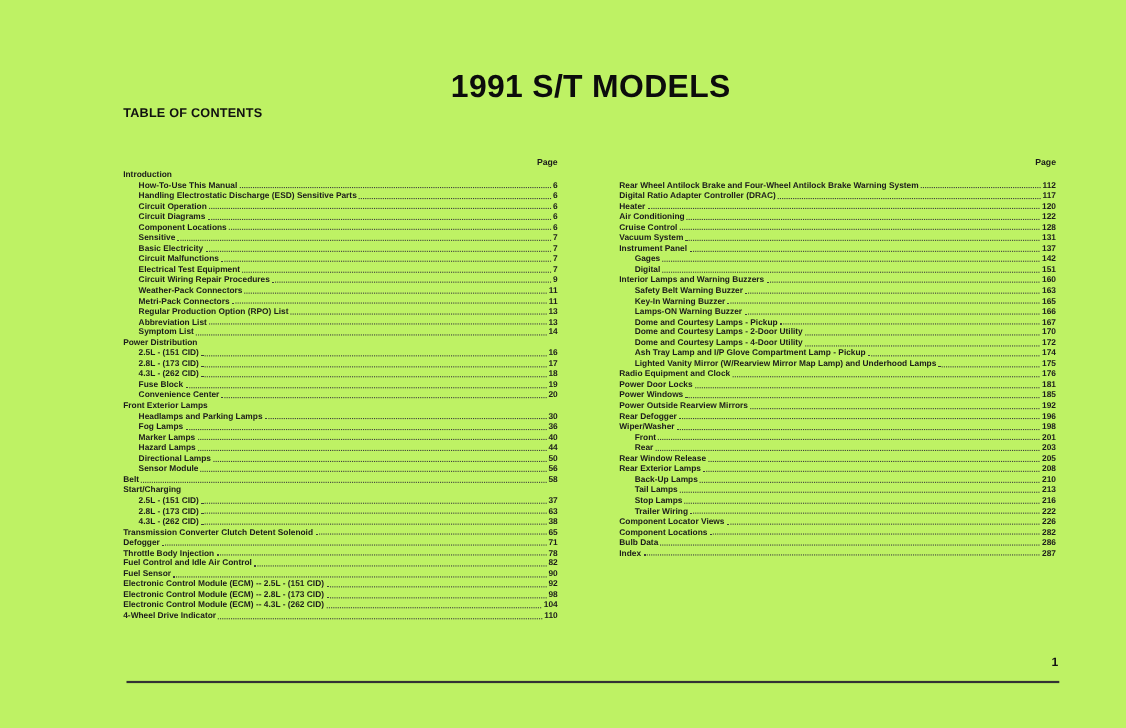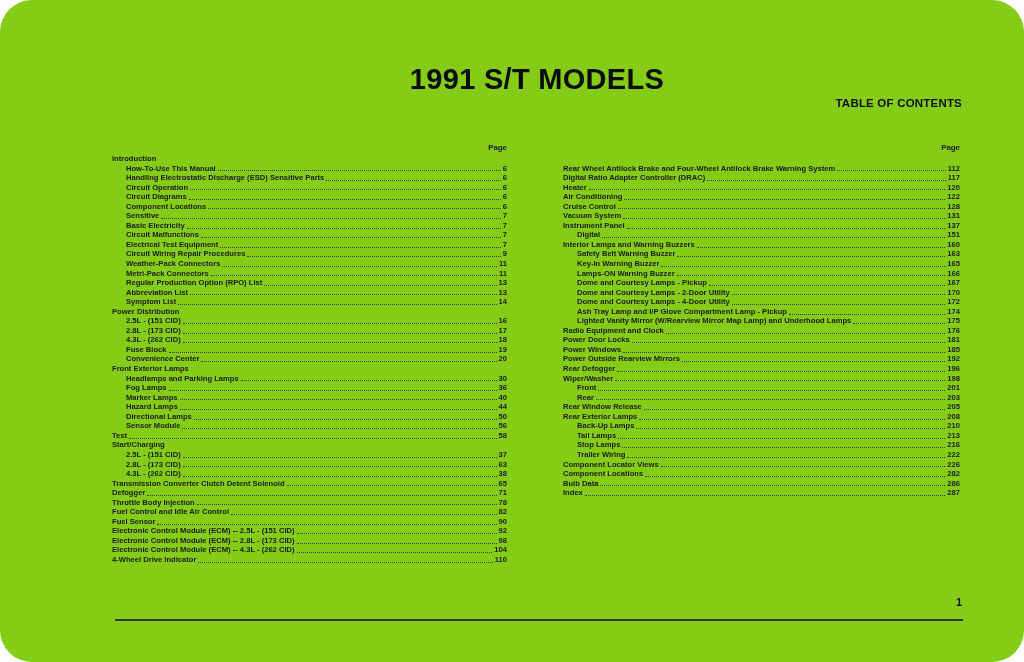--- a/index.html
+++ b/index.html
@@ -8,40 +8,39 @@
     width: 1024px;
     height: 662px;
     background: #fdfdfc;
     font-family: "Liberation Sans", sans-serif;
     color: #161616;
     overflow: hidden;
   }
   .sheet {
     position: absolute;
     inset: 0;
-    background: #84cc16;
-    border-radius: 32px;
+    background: #bef264;
   }
   .title {
     position: absolute;
     left: 112px;
     width: 850px;
     top: 63px;
     text-align: center;
     font-size: 29px;
     font-weight: 800;
     letter-spacing: 0.3px;
     color: #0c0c0c;
   }
   .subtitle {
     position: absolute;
     left: 112px;
     width: 850px;
     top: 97px;
-    text-align: right;
+    text-align: left;
     font-size: 11.5px;
     font-weight: 700;
     letter-spacing: 0.2px;
     color: #101010;
   }
   .col {
     position: absolute;
     top: 143px;
     font-size: 7.6px;
     line-height: 9.55px;
@@ -248,21 +247,21 @@
           <span class="label">Directional Lamps</span>
           <span class="leader"></span>
           <span class="pageno">50</span>
         </div>
         <div class="toc-row indent">
           <span class="label">Sensor Module</span>
           <span class="leader"></span>
           <span class="pageno">56</span>
         </div>
         <div class="toc-row">
-          <span class="label">Test</span>
+          <span class="label">Belt</span>
           <span class="leader"></span>
           <span class="pageno">58</span>
         </div>
         <div class="toc-row section">
           <span class="label">Start/Charging</span>
         </div>
         <div class="toc-row indent">
           <span class="label">2.5L - (151 CID)</span>
           <span class="leader"></span>
           <span class="pageno">37</span>
@@ -357,20 +356,25 @@
           <span class="label">Vacuum System</span>
           <span class="leader"></span>
           <span class="pageno">131</span>
         </div>
         <div class="toc-row">
           <span class="label">Instrument Panel</span>
           <span class="leader"></span>
           <span class="pageno">137</span>
         </div>
         <div class="toc-row indent">
+          <span class="label">Gages</span>
+          <span class="leader"></span>
+          <span class="pageno">142</span>
+        </div>
+        <div class="toc-row indent">
           <span class="label">Digital</span>
           <span class="leader"></span>
           <span class="pageno">151</span>
         </div>
         <div class="toc-row">
           <span class="label">Interior Lamps and Warning Buzzers</span>
           <span class="leader"></span>
           <span class="pageno">160</span>
         </div>
         <div class="toc-row indent">

